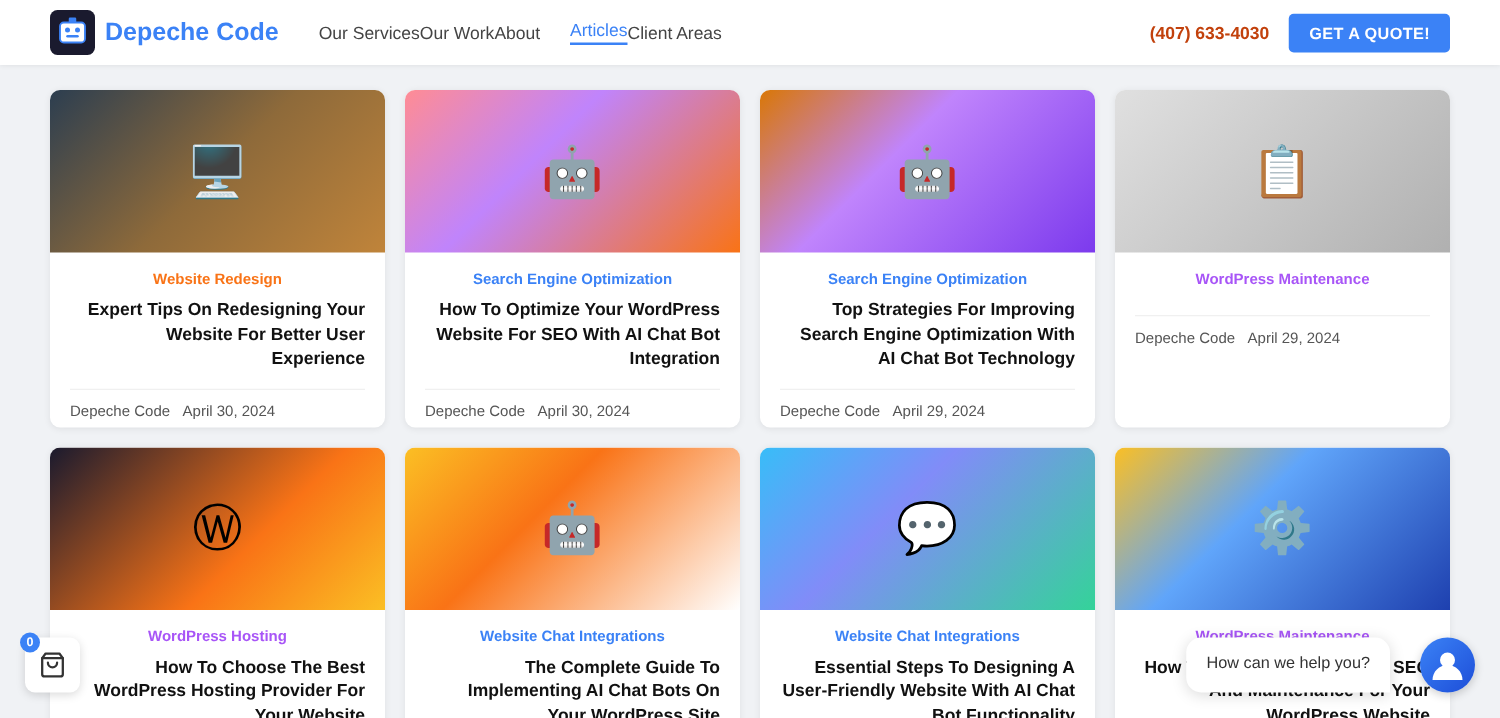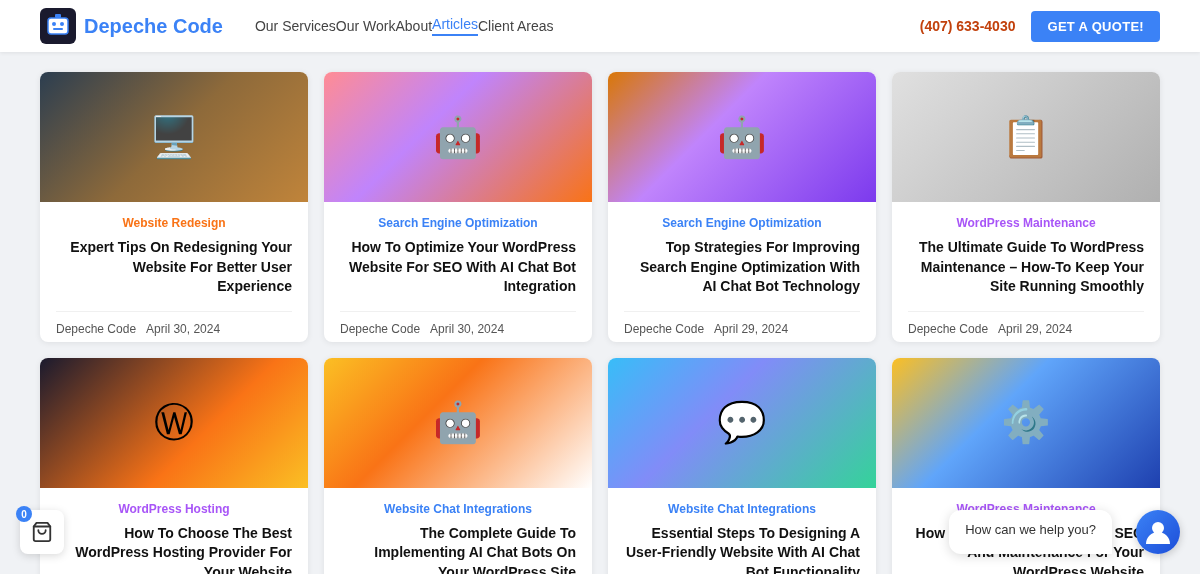--- a/index.html
+++ b/index.html
@@ -48,20 +48,21 @@
       color: #444;
       text-decoration: none;
       font-weight: 500;
       cursor: pointer;
       white-space: nowrap;
     }
     nav a.active {
       color: #3b82f6;
       border-bottom: 2px solid #3b82f6;
       padding-bottom: 2px;
+      margin-left: 24px;
     }
     .phone {
       font-size: 14px;
       font-weight: 600;
       color: #c2410c;
       margin-right: 16px;
       white-space: nowrap;
     }
     .get-quote-btn {
       background: #3b82f6;
@@ -325,21 +326,20 @@
         </div>
       </div>
     </div>
 
     <div class="card">
       <div class="img-placeholder img-wp-maintenance">
         <span class="robot-icon">📋</span>
       </div>
       <div class="card-body">
         <div class="card-category cat-wp-maintenance">WordPress Maintenance</div>
-        <div class="card-title">The Ultimate Guide To WordPress Maintenance – How-To Keep Your Site Running Smoothly</div>
         <div class="card-footer">
           <span class="card-author">Depeche Code</span>
           <span class="card-date">April 29, 2024</span>
         </div>
       </div>
     </div>
   </div>
 
   <div class="card-grid" id="row2">
     <div class="card">

